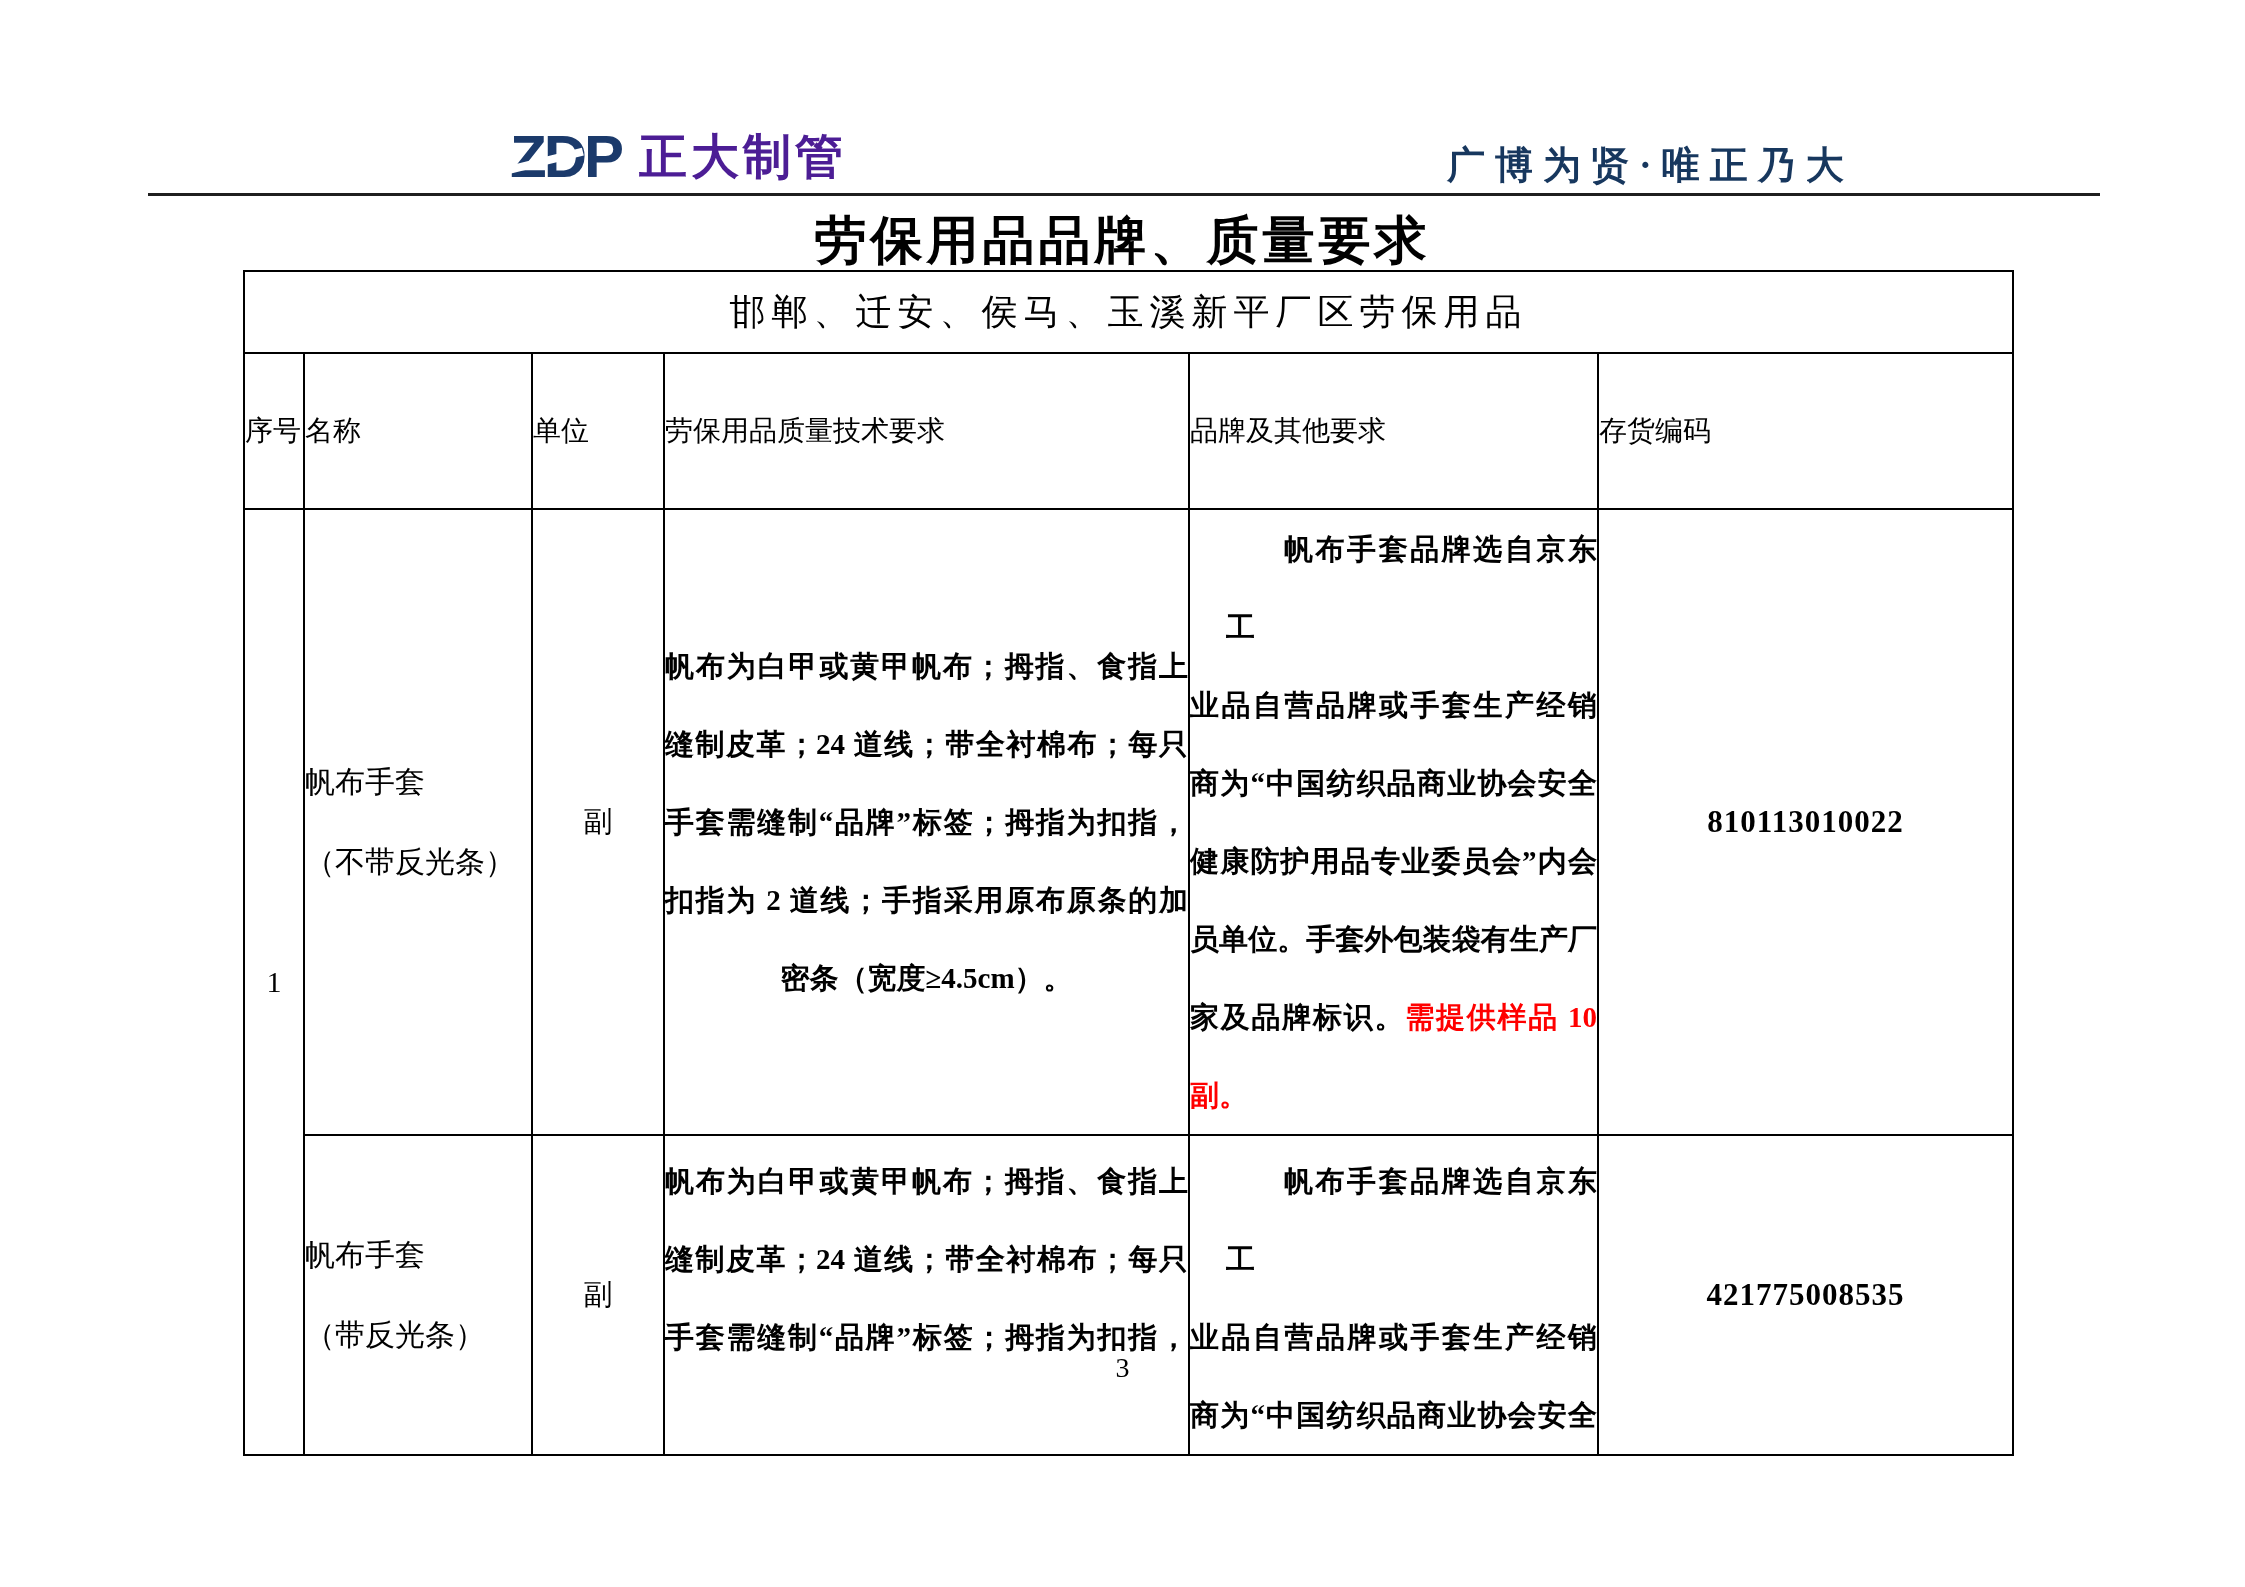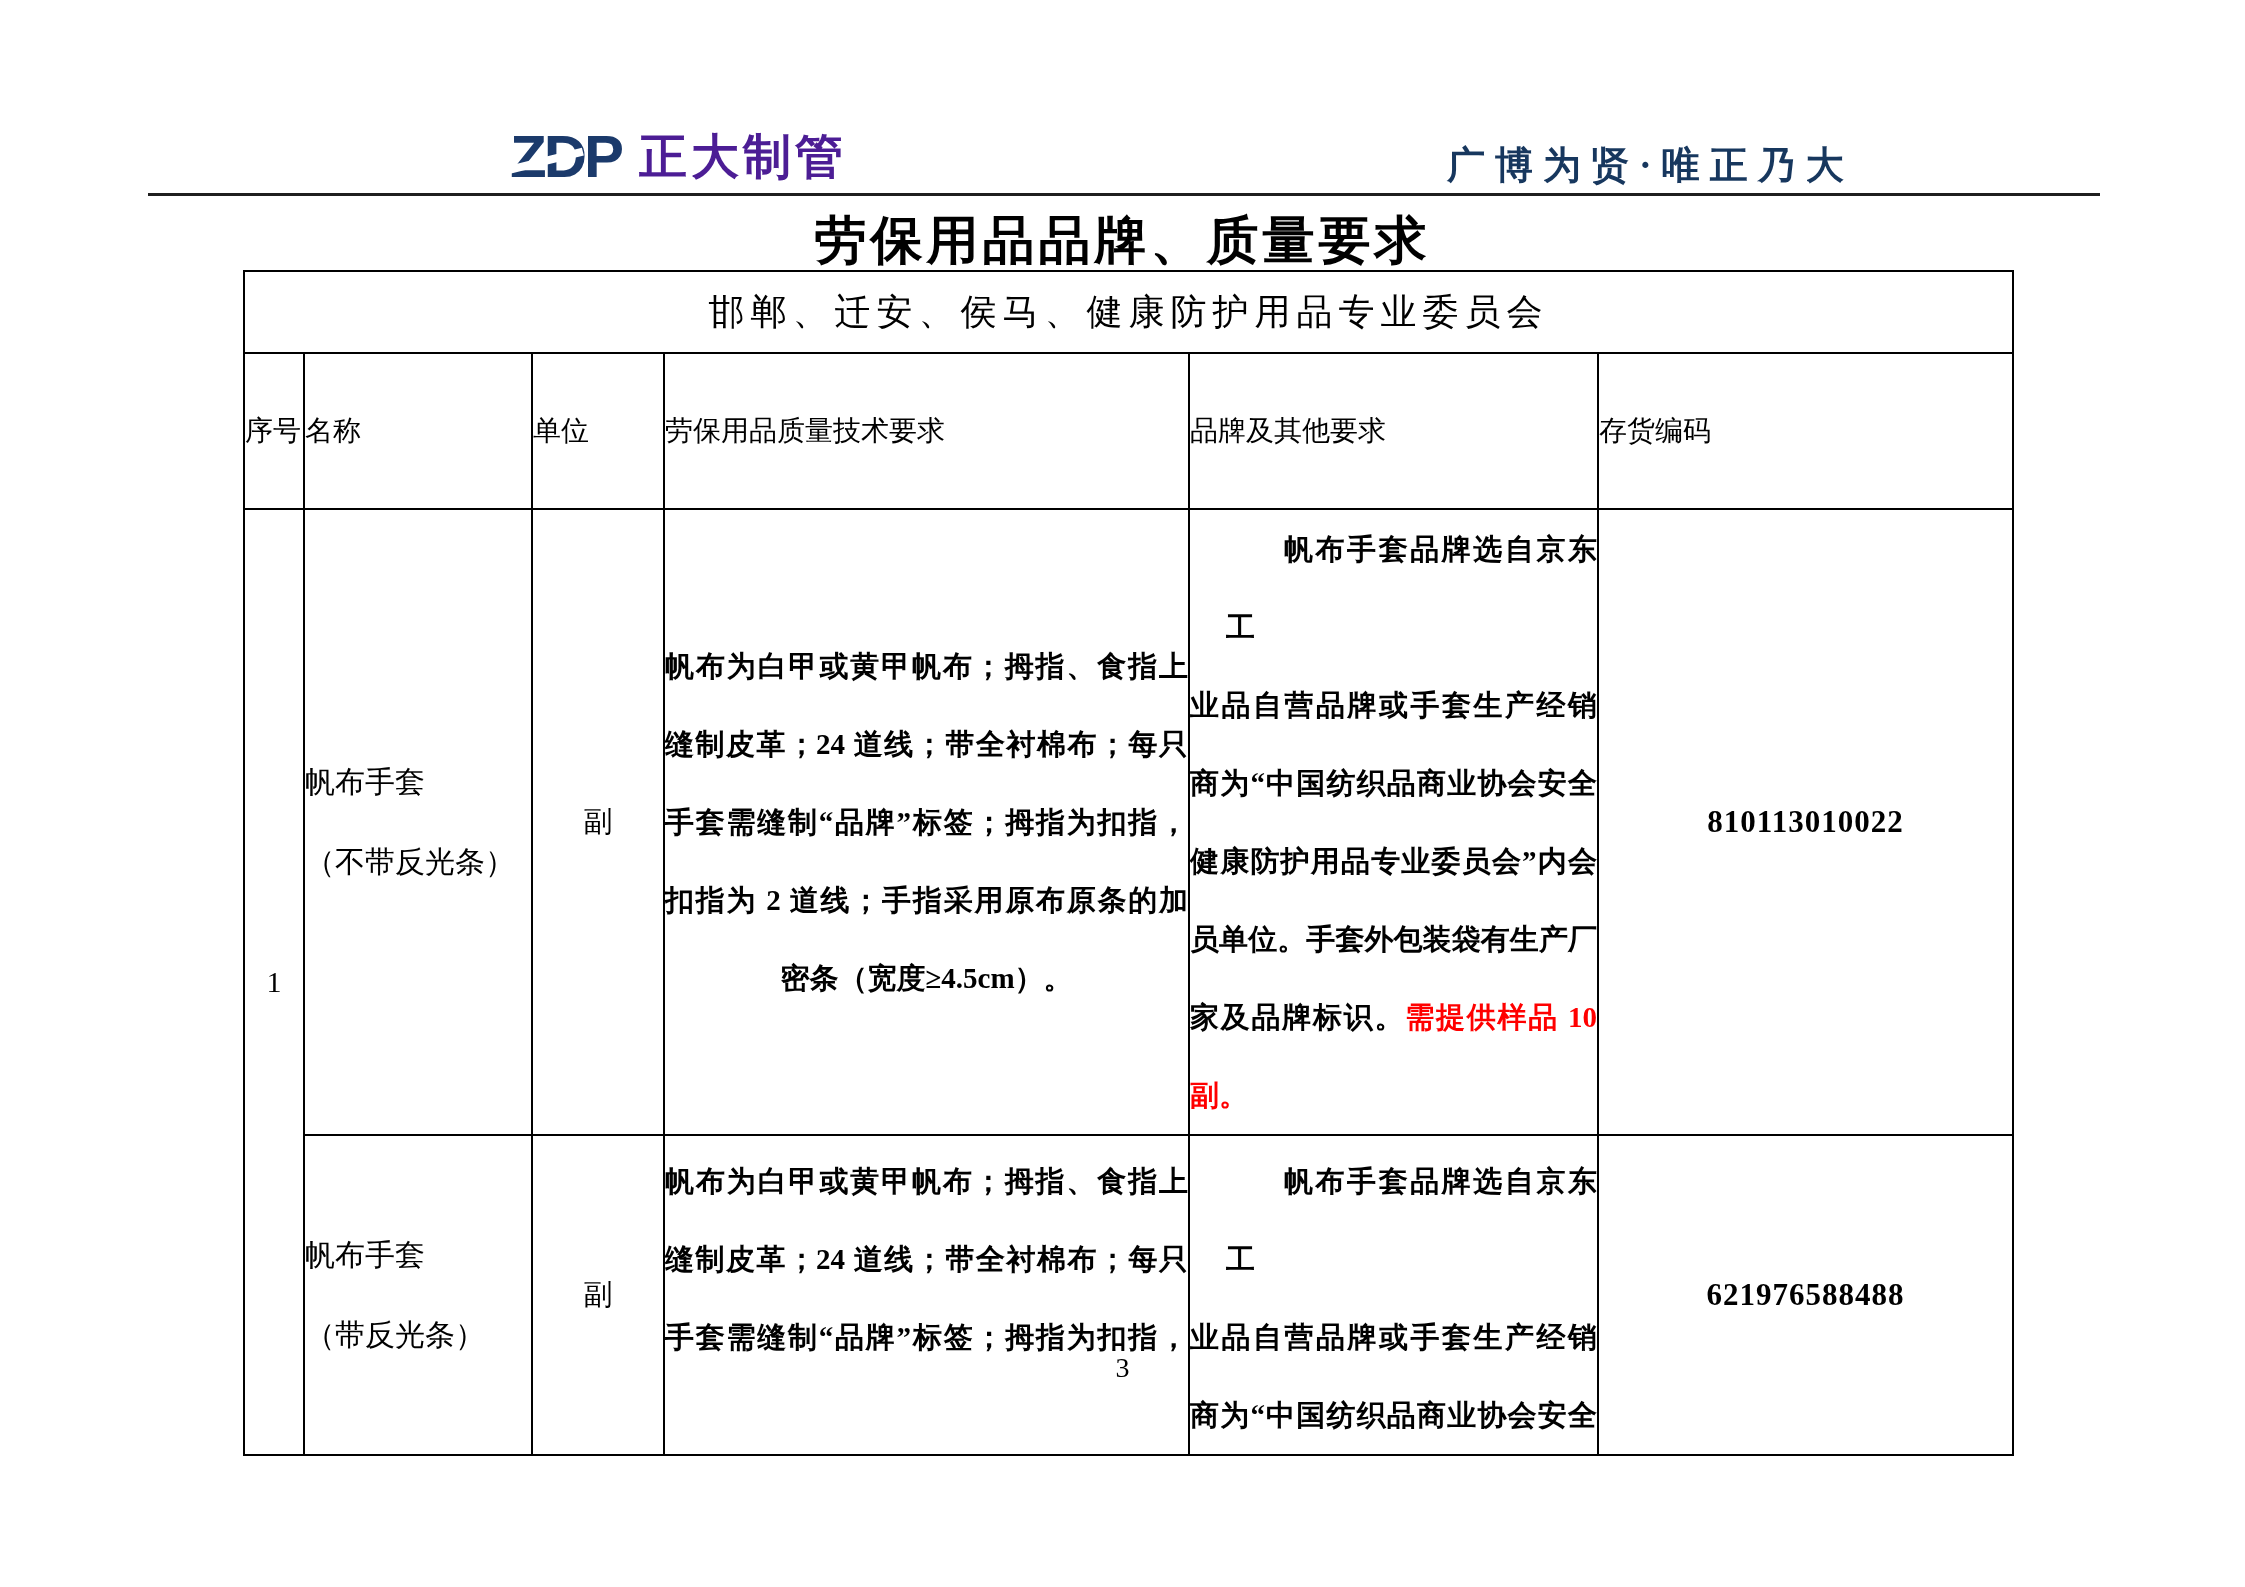--- a/index.html
+++ b/index.html
@@ -119,21 +119,21 @@
     <colgroup>
       <col style="width:60px">
         <col style="width:228px">
         <col style="width:132px">
       <col style="width:525px">
         <col style="width:409px">
         <col style="width:415px">
     </colgroup>
     <tbody>
         <tr>
-      <td class="caption-cell" colspan="6">邯郸、迁安、侯马、健康防护用品专业委员会</td>
+      <td class="caption-cell" colspan="6">邯郸、迁安、侯马、玉溪新平厂区劳保用品</td>
     </tr>
     <tr>
       <td class="head-cell head-no">序号</td>
       <td class="head-cell">名称</td>
       <td class="head-cell">单位</td>
       <td class="head-cell">劳保用品质量技术要求</td>
       <td class="head-cell">品牌及其他要求</td>
       <td class="head-cell">存货编码</td>
     </tr>
     <tr>
@@ -170,20 +170,20 @@
       <td class="row2-cell cell-tech">
         <div class="jline">帆布为白甲或黄甲帆布；拇指、食指上</div>
         <div class="jline">缝制皮革；24 道线；带全衬棉布；每只</div>
         <div class="jline">手套需缝制“品牌”标签；拇指为扣指，</div>
       </td>
       <td class="row2-cell cell-brand">
         <div class="jline ind">帆布手套品牌选自京东工</div>
         <div class="jline">业品自营品牌或手套生产经销</div>
         <div class="jline">商为“中国纺织品商业协会安全</div>
       </td>
-      <td class="row2-cell cell-code">621976588488</td>
+      <td class="row2-cell cell-code">421775008535</td>
     </tr>
   </tbody>
     </table>
 
   <div class="page-number">3</div>
 
 </div>
 
 </body></html>

